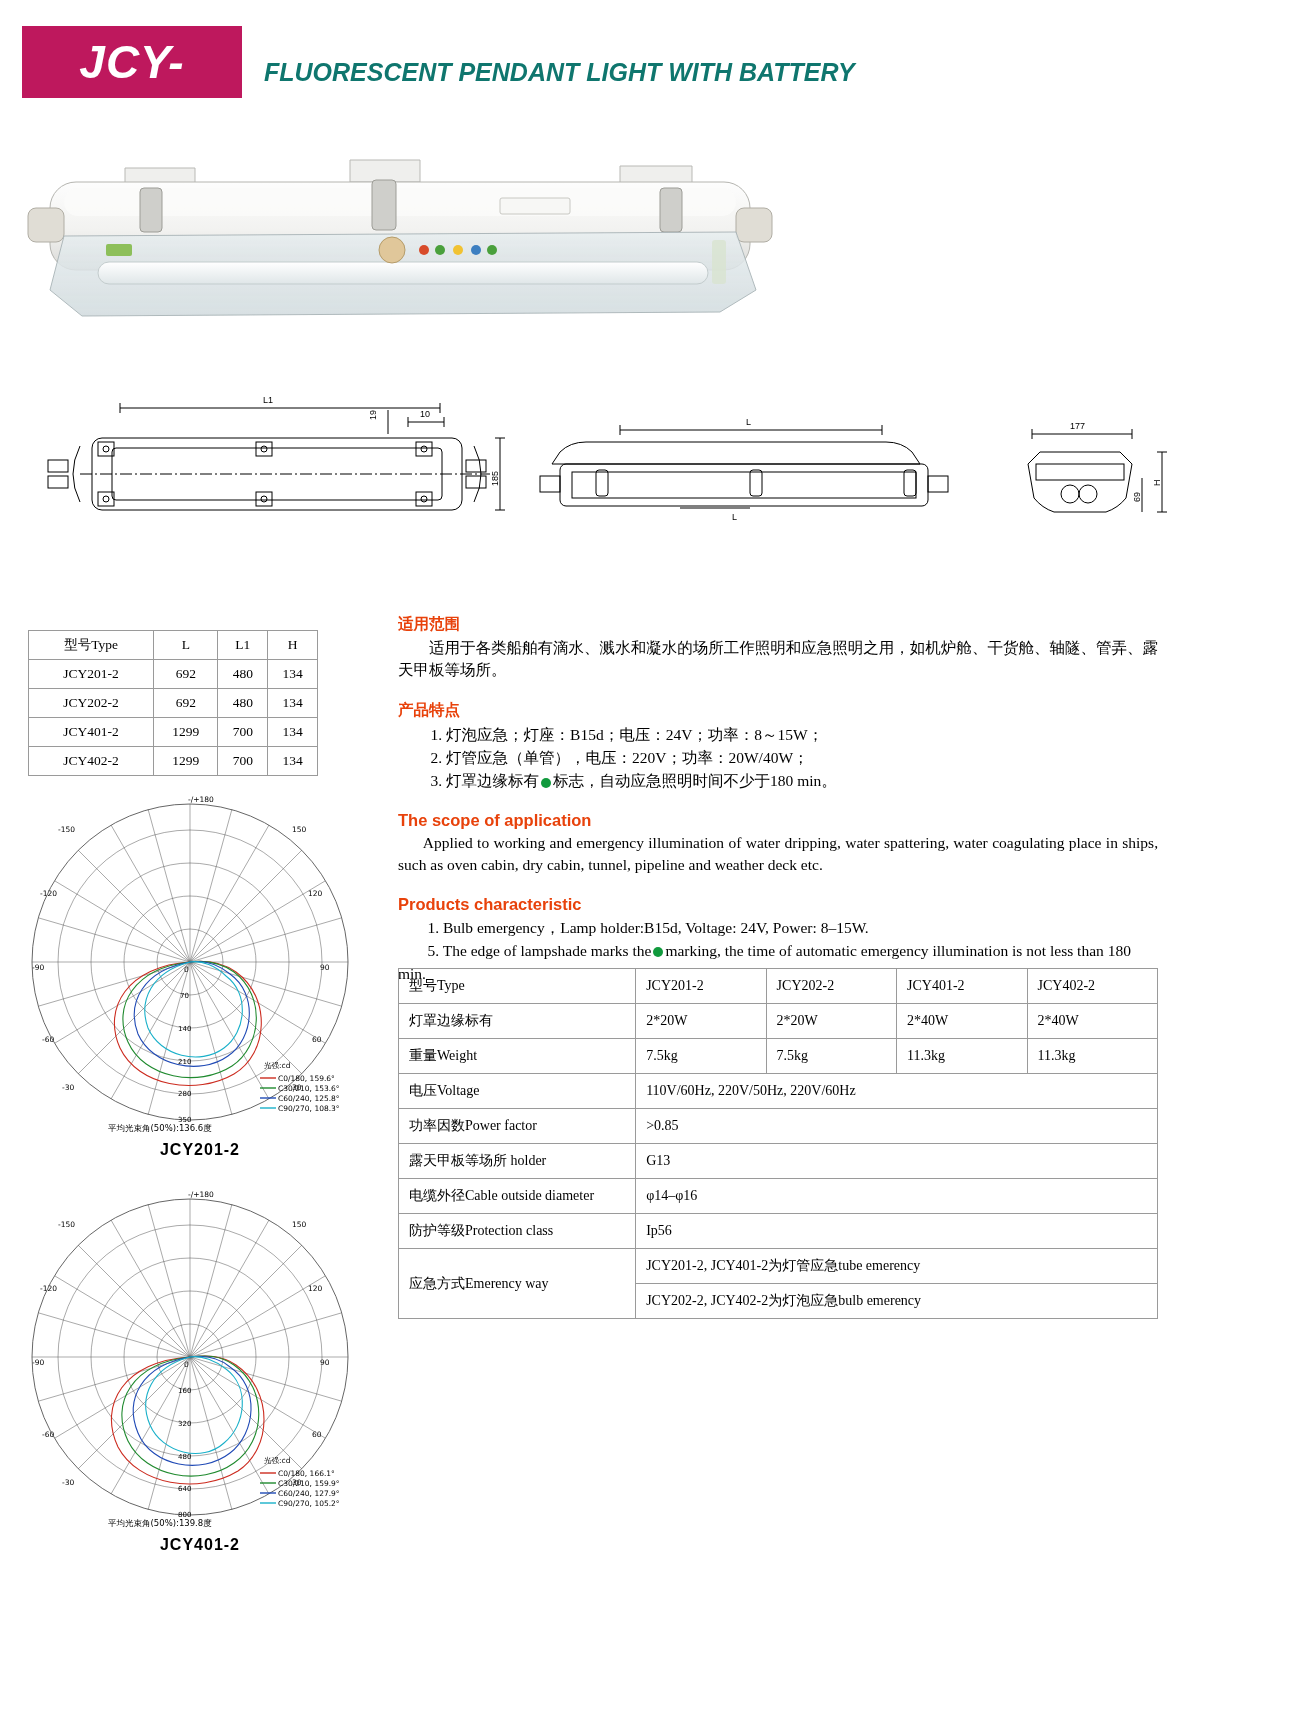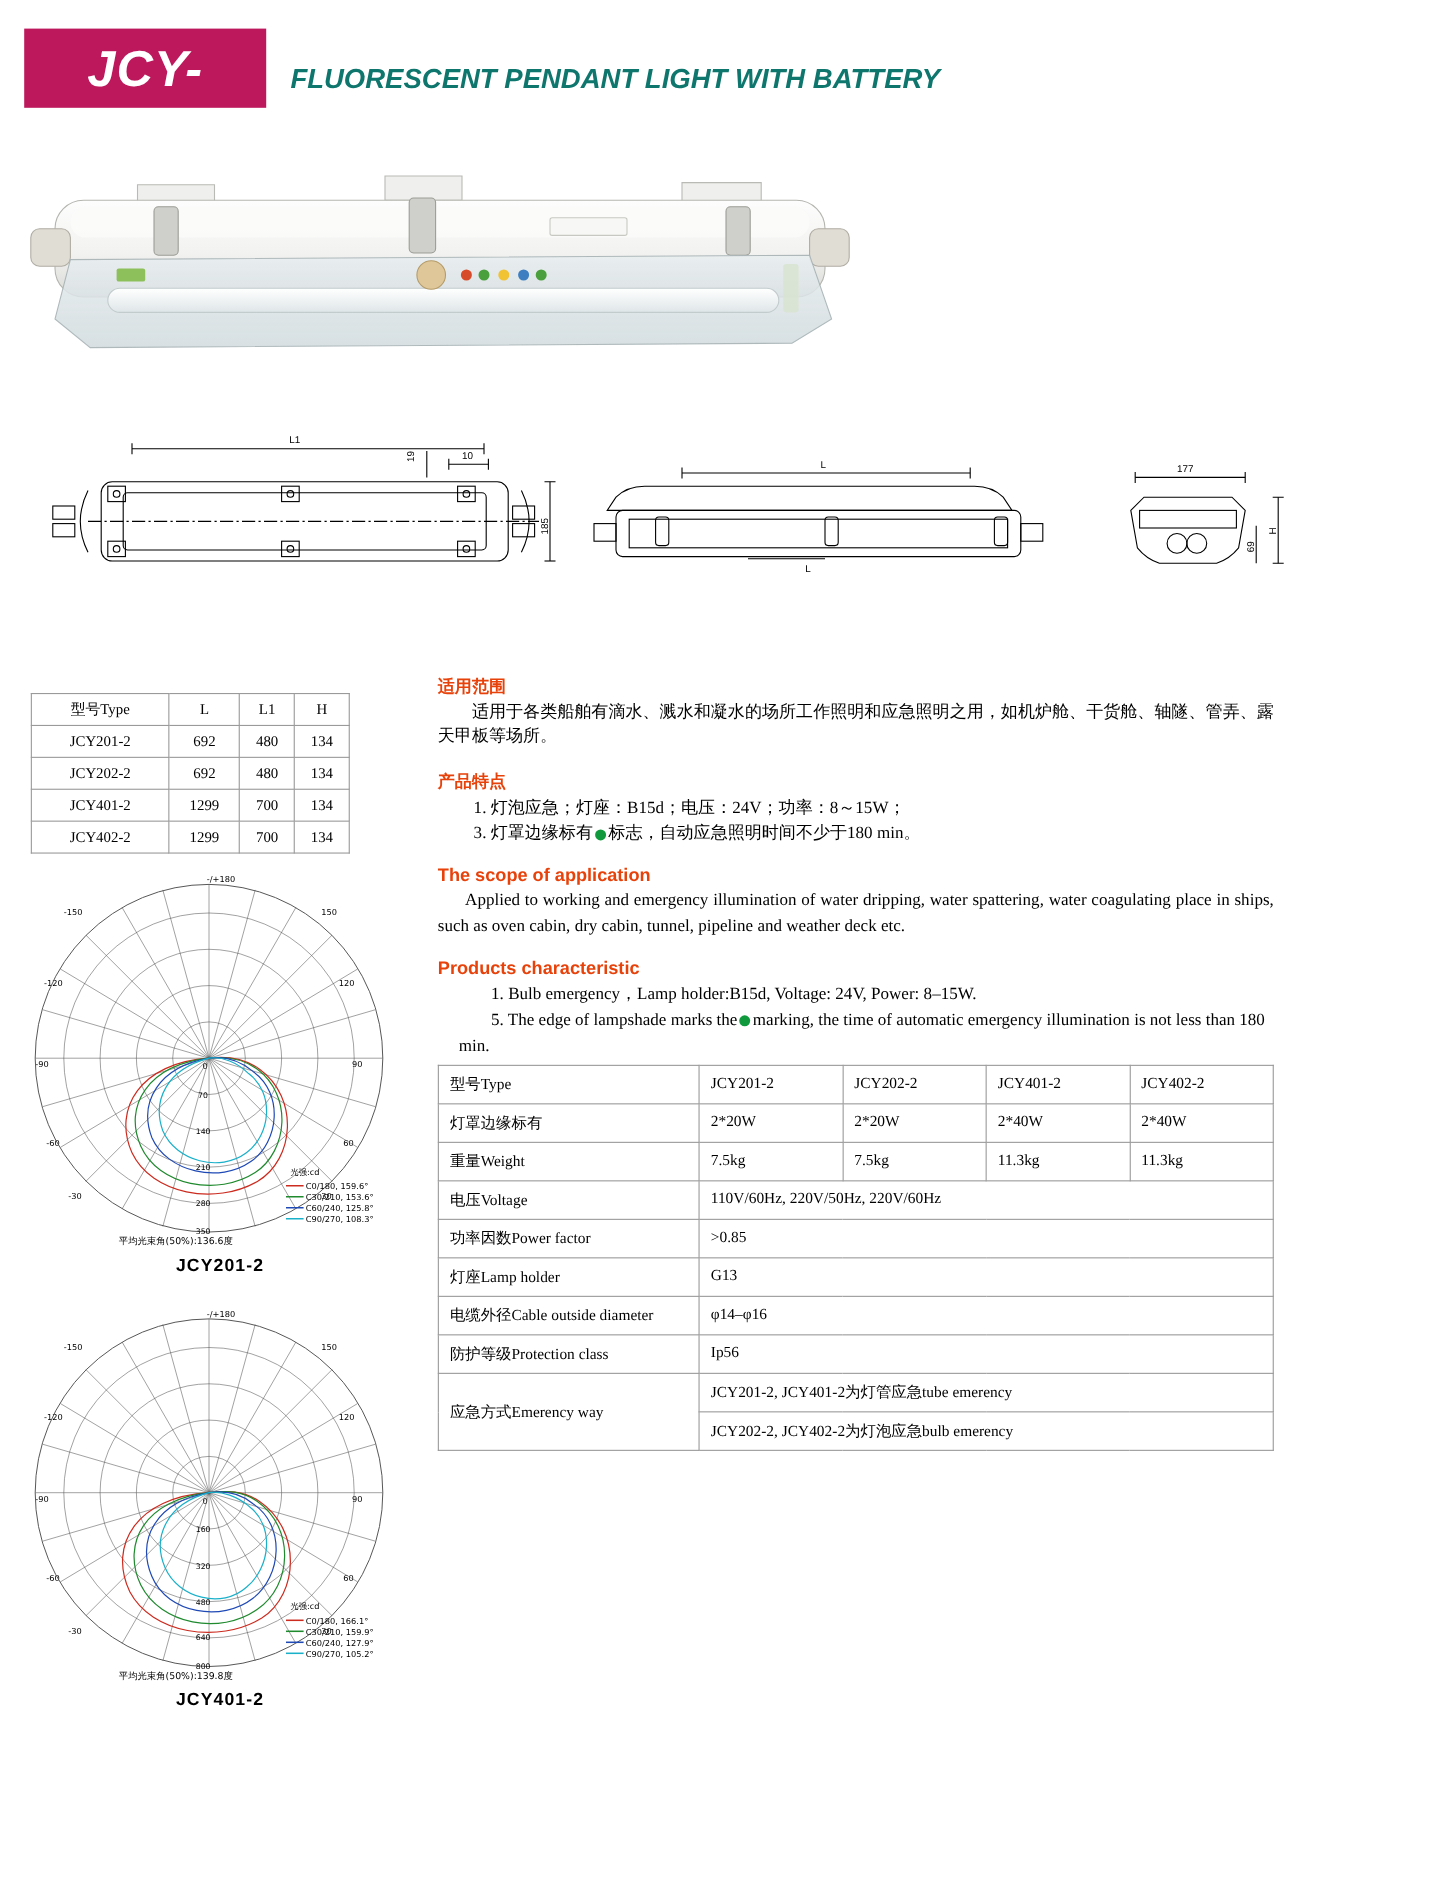--- a/index.html
+++ b/index.html
@@ -51,21 +51,21 @@
   .sec-title{
     font-family:"Liberation Sans",sans-serif;font-weight:bold;font-size:15.5px;
     color:#e8420b;margin:18px 0 2px 0;
   }
   .sec-title.en{font-size:16.5px;}
   .para{font-size:15.5px;line-height:1.45;margin:0 0 4px 0;text-align:justify;}
   .para.indent{text-indent:2em;}
   .para.en{font-size:15.5px;}
   .para.en.indent{text-indent:1.6em;}
   .li{font-size:15.5px;line-height:1.5;margin:0;padding-left:2.1em;}
-  .li.en{padding-left:1.9em;margin-left:19px;}
+  .li.en{padding-left:1.9em;}
   .dot{display:inline-block;width:10px;height:10px;border-radius:50%;background:#119a3d;vertical-align:middle;margin:0 2px;}
 
   
   .spec-wrap{position:absolute;left:398px;top:968px;width:760px;}
   .spec{border-collapse:collapse;width:760px;}
   .spec td{
     border:1px solid #9a9a9a;font-size:14px;padding:6px 10px;height:22px;vertical-align:middle;
   }
   .spec td.k{width:258px;}
   .spec td.c{width:125px;}
@@ -384,20 +384,21 @@
   </svg>
   <div class="polar-caption">JCY401-2</div>
 </div>
 
 <div class="rtext">
   <div class="sec-title">适用范围</div>
   <p class="para indent">适用于各类船舶有滴水、溅水和凝水的场所工作照明和应急照明之用，如机炉舱、干货舱、轴隧、管弄、露天甲板等场所。</p>
 
   <div class="sec-title">产品特点</div>
   <p class="li">1. 灯泡应急；灯座：B15d；电压：24V；功率：8～15W；</p>
+  <p class="li">2. 灯管应急（单管），电压：220V；功率：20W/40W；</p>
   <p class="li">
     <span>3. 灯罩边缘标有</span><span class="dot"></span><span>标志，自动应急照明时间不少于180 min。</span>
   </p>
 
   <div class="sec-title en">The scope of application</div>
   <p class="para en indent">Applied to working and emergency illumination of water dripping, water spattering, water coagulating place in ships, such as oven cabin, dry cabin, tunnel, pipeline and weather deck etc.</p>
 
   <div class="sec-title en">Products characteristic</div>
   <p class="li en">1. Bulb emergency，Lamp holder:B15d,  Voltage: 24V,  Power: 8–15W.</p>
   <p class="li en" style="padding-left:0;text-indent:1.9em;">
@@ -431,21 +432,21 @@
     </tr>
     <tr>
       <td class="k">电压Voltage</td>
       <td colspan="4">110V/60Hz, 220V/50Hz, 220V/60Hz</td>
     </tr>
     <tr>
       <td class="k">功率因数Power factor</td>
       <td colspan="4">&gt;0.85</td>
     </tr>
     <tr>
-      <td class="k">灯座Lamp holder</td>
+      <td class="k">露天甲板等场所 holder</td>
       <td colspan="4">G13</td>
     </tr>
     <tr>
       <td class="k">电缆外径Cable outside diameter</td>
       <td colspan="4">φ14–φ16</td>
     </tr>
     <tr>
       <td class="k">防护等级Protection class</td>
       <td colspan="4">Ip56</td>
     </tr>

